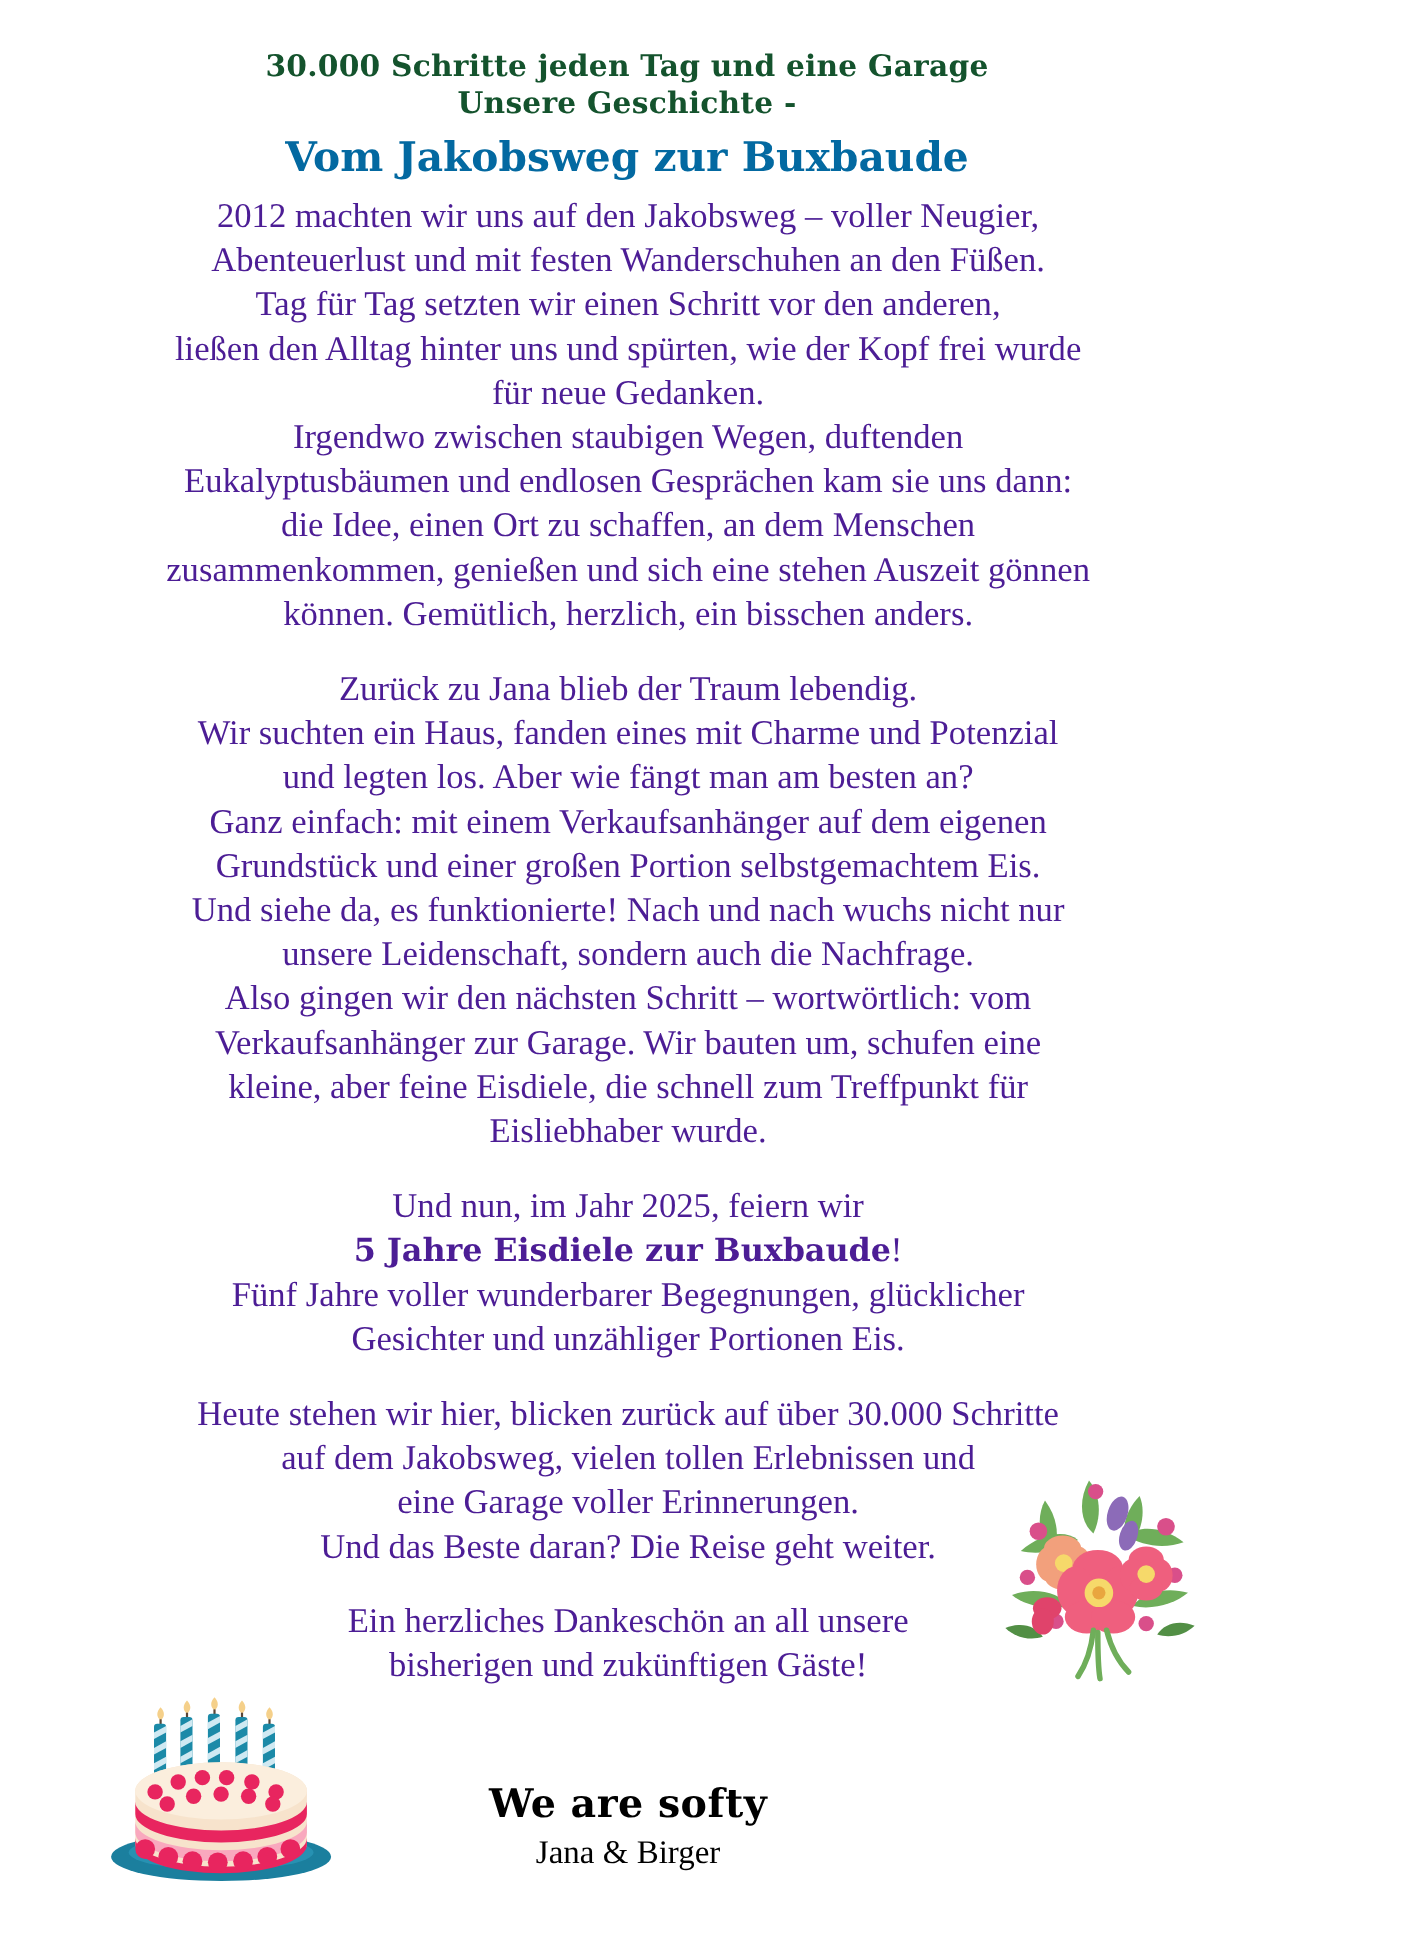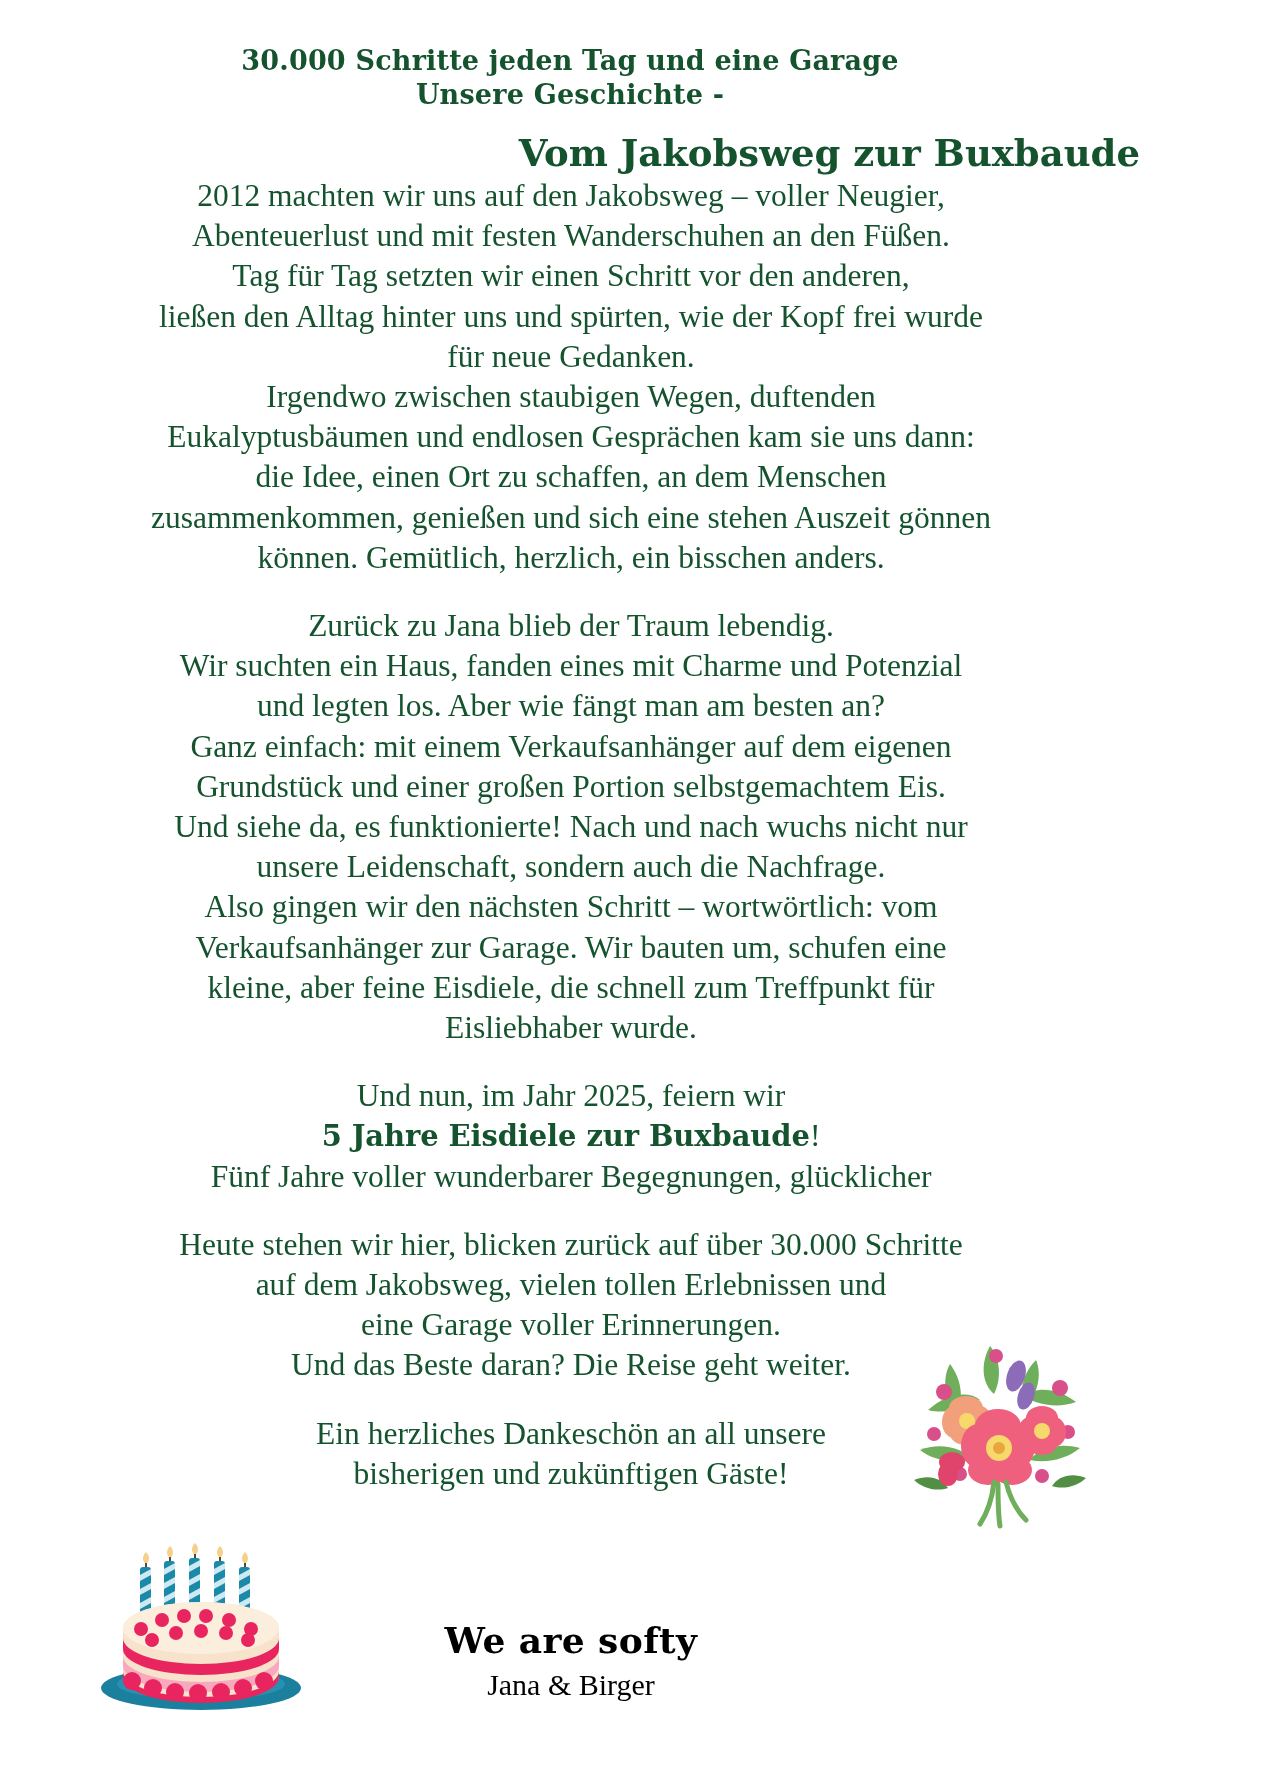--- a/index.html
+++ b/index.html
@@ -38,37 +38,36 @@
     font-size: 27px;
     letter-spacing: 0.2px;
     line-height: 1.26;
     color: #14532d;
   }
   .head-line-3 {
     font-family: "DejaVu Serif", "Liberation Serif", serif;
     font-weight: 700;
     font-size: 37px;
     line-height: 1.3;
-    margin-top: 17px;
-    color: #14532d;
-    text-align: right;
+    margin-top: 6px;
+    color: #0369a1;
   }
 
   
   .body-block {
     position: absolute;
     left: 0;
     top: 176px;
     width: 1142px;
     text-align: center;
   }
   .para {
     font-size: 31.5px;
     line-height: 40.2px;
-    color: #14532d;
+    color: #4c1d95;
     margin: 0;
   }
   .para + .para {
     margin-top: 28px;
   }
   .para .ln {
     display: block;
     white-space: pre;
   }
   .emph-bold {
@@ -159,20 +158,21 @@
       <span class="ln">Also gingen wir den nächsten Schritt – wortwörtlich: vom</span>
       <span class="ln">Verkaufsanhänger zur Garage. Wir bauten um, schufen eine</span>
       <span class="ln">kleine, aber feine Eisdiele, die schnell zum Treffpunkt für</span>
       <span class="ln">Eisliebhaber wurde.</span>
     </p>
 
     <p class="para">
       <span class="ln">Und nun, im Jahr 2025, feiern wir</span>
       <span class="ln"><span class="emph-bold">5 Jahre Eisdiele zur Buxbaude</span><span class="emph-plain">!</span></span>
       <span class="ln">Fünf Jahre voller wunderbarer Begegnungen, glücklicher</span>
+      <span class="ln">Gesichter und unzähliger Portionen Eis.</span>
     </p>
 
     <p class="para">
       <span class="ln">Heute stehen wir hier, blicken zurück auf über 30.000 Schritte</span>
       <span class="ln">auf dem Jakobsweg, vielen tollen Erlebnissen und</span>
       <span class="ln">eine Garage voller Erinnerungen.</span>
       <span class="ln">Und das Beste daran? Die Reise geht weiter.</span>
     </p>
 
     <p class="para">

